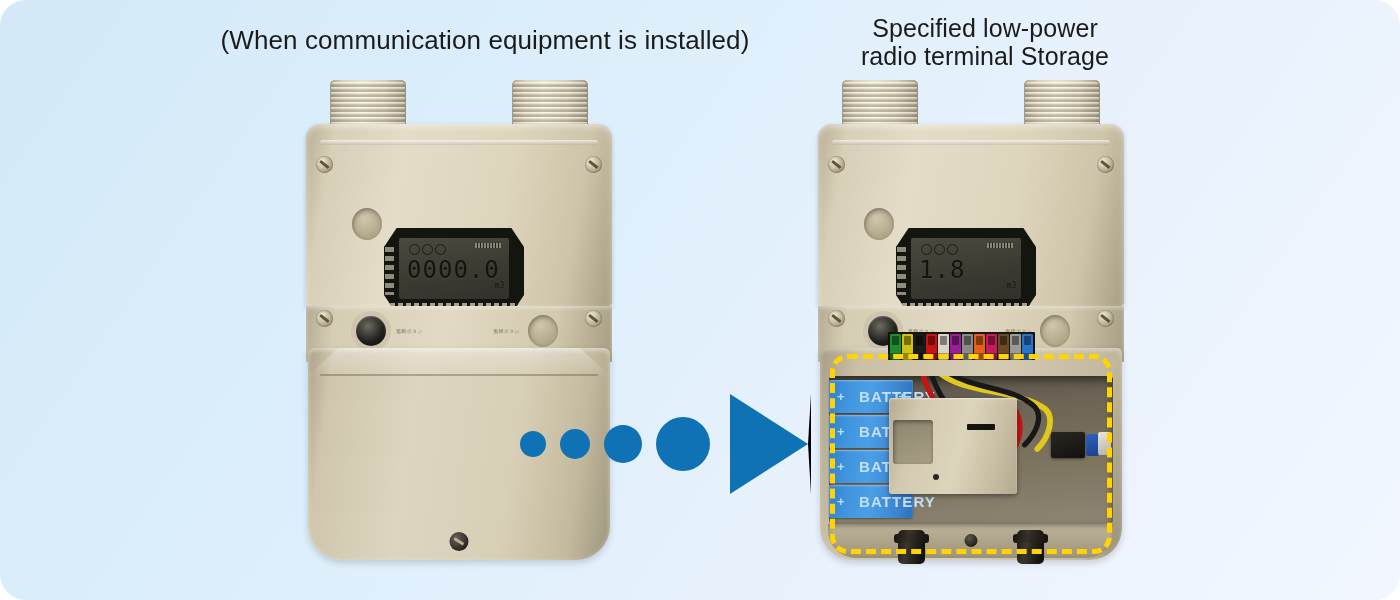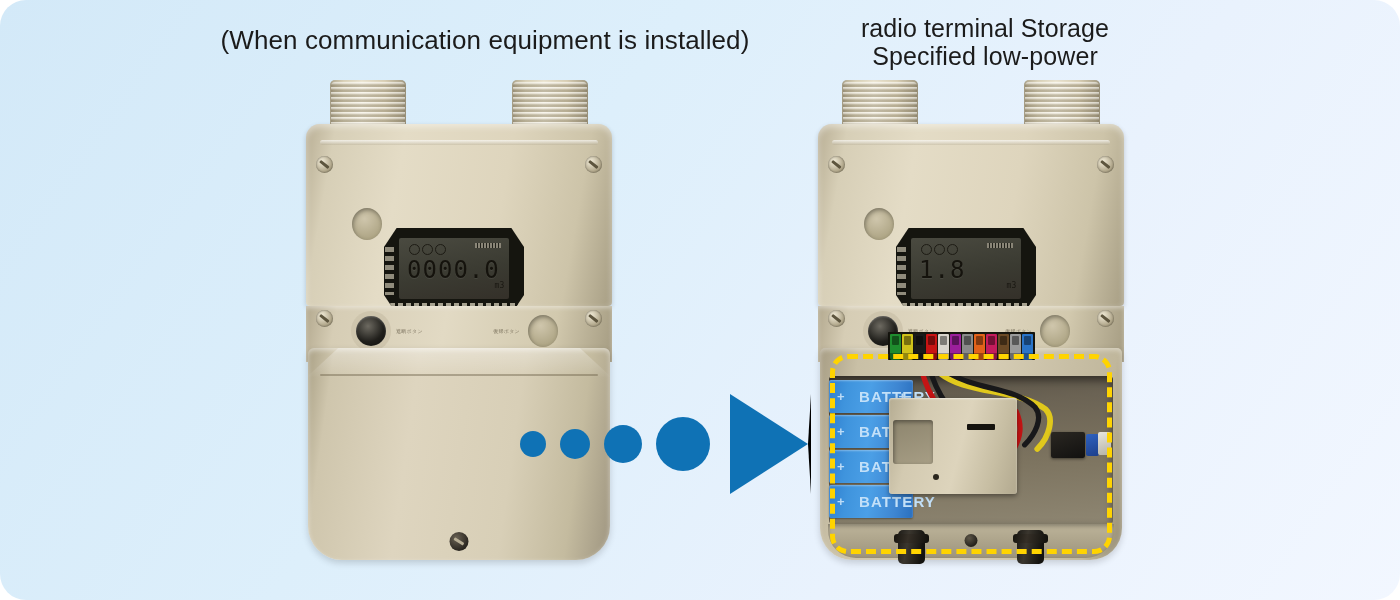--- a/index.html
+++ b/index.html
@@ -267,22 +267,22 @@
   }
 </style>
 </head>
 <body>
 
 <div class="stage">
 
   <div class="caption" id="caption-left">(When communication equipment is installed)</div>
 
   <div class="caption" id="caption-right">
+    <span class="ln">Specified low-power</span>
     <span class="ln">radio terminal Storage</span>
-    <span class="ln">Specified low-power</span>
   </div>
 
   <div class="meter" id="meter-left" style="left:306px;top:80px;width:306px;height:480px;">
 
     <div class="pipe l"></div>
     <div class="pipe r"></div>
 
     <div class="body-top">
       <div class="screw" style="left:10px;top:32px;"></div>
       <div class="screw" style="right:10px;top:32px;"></div>

